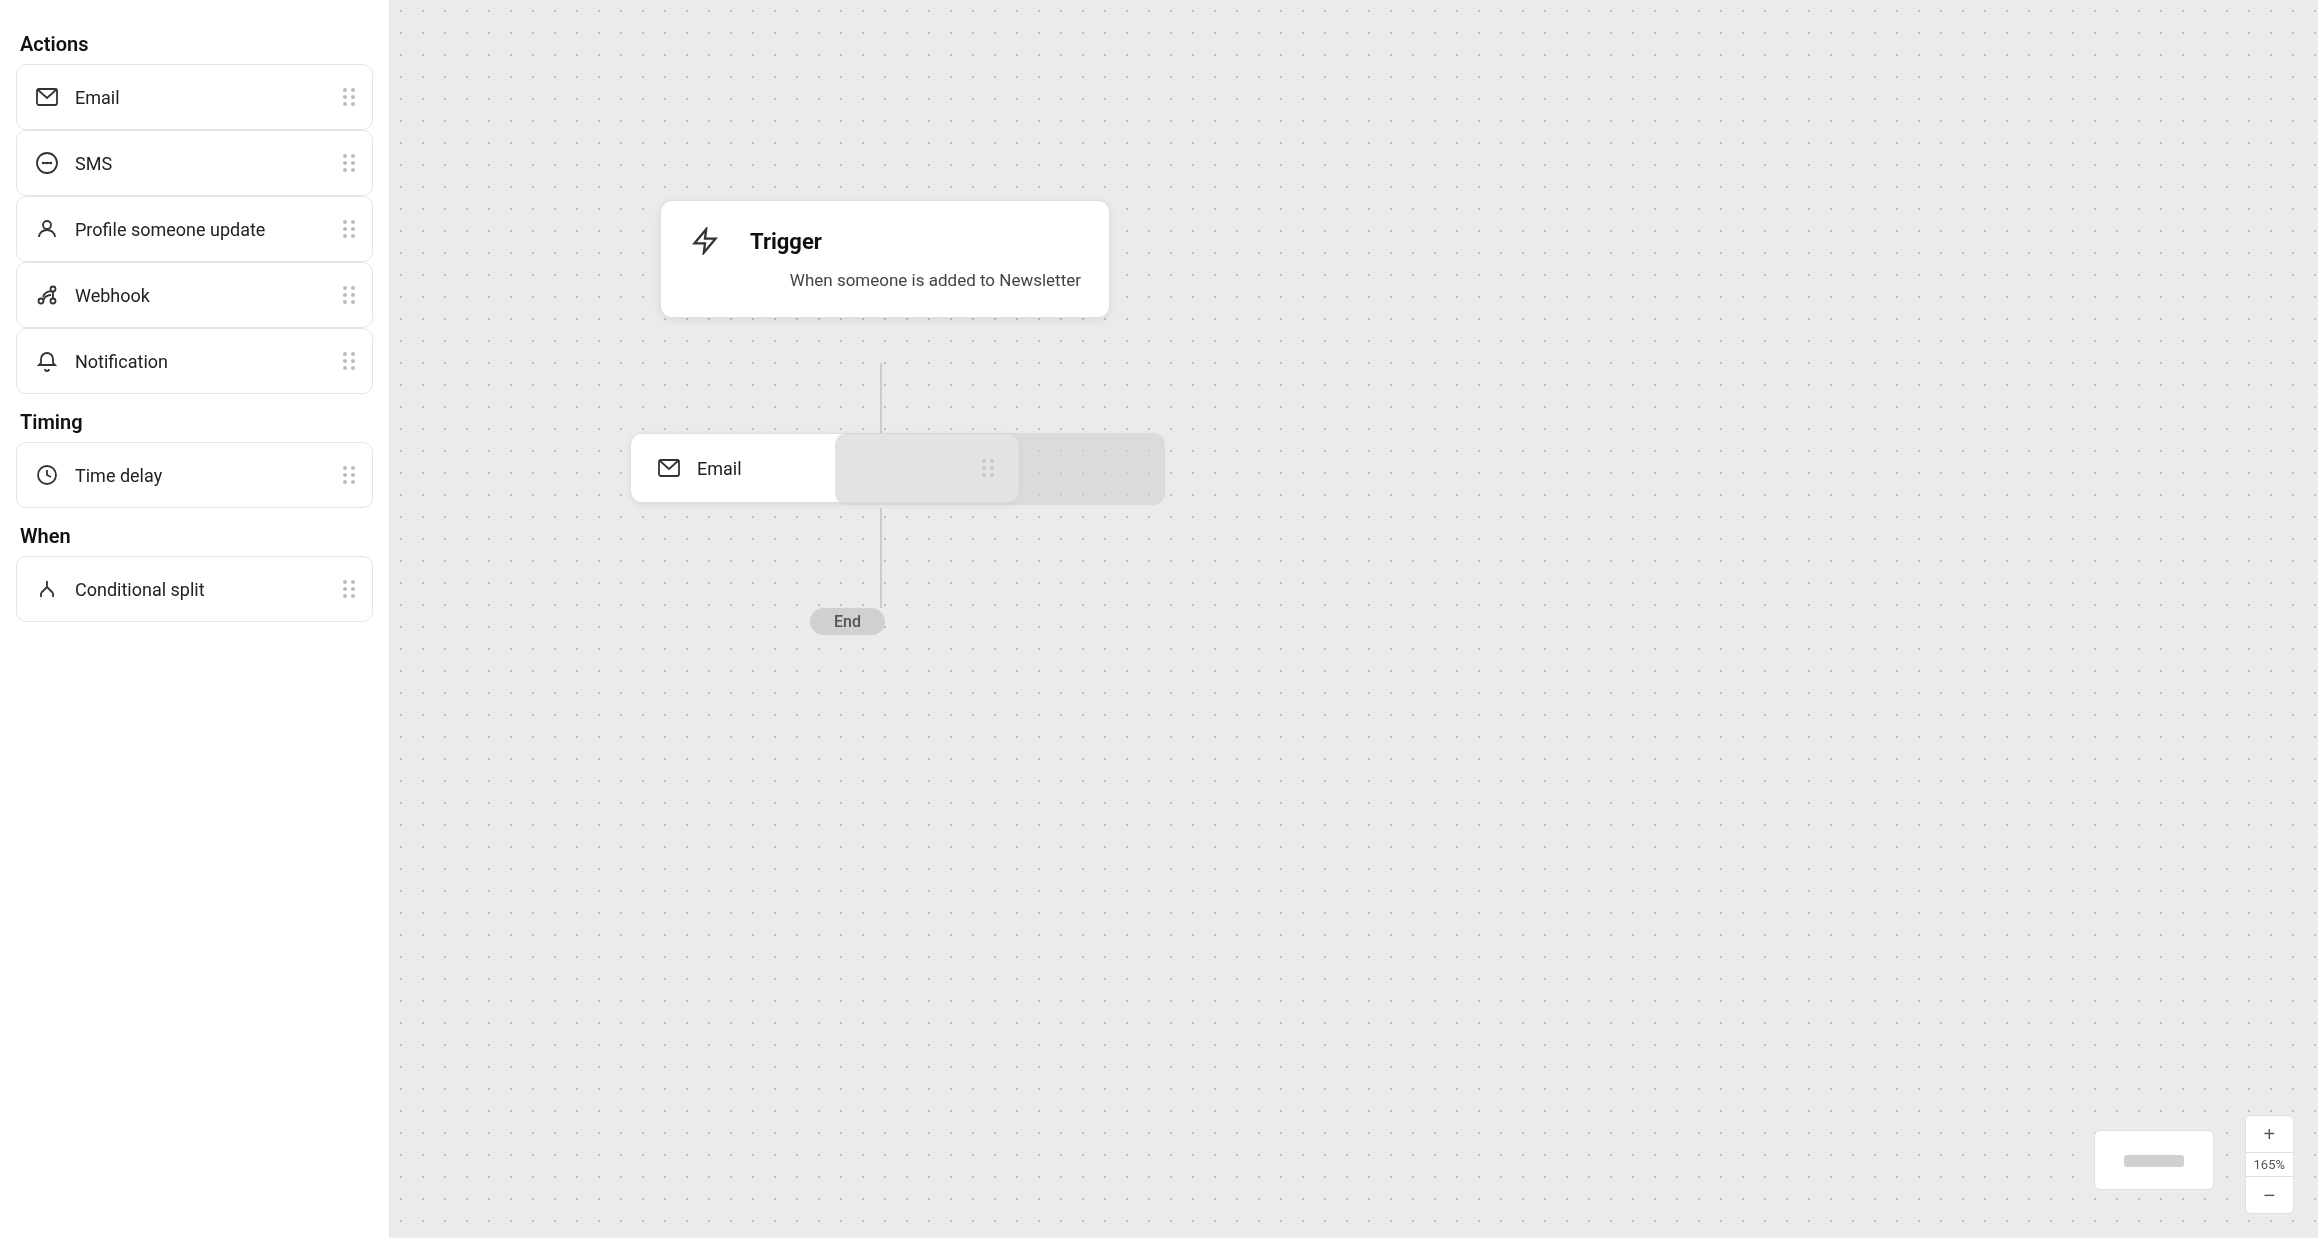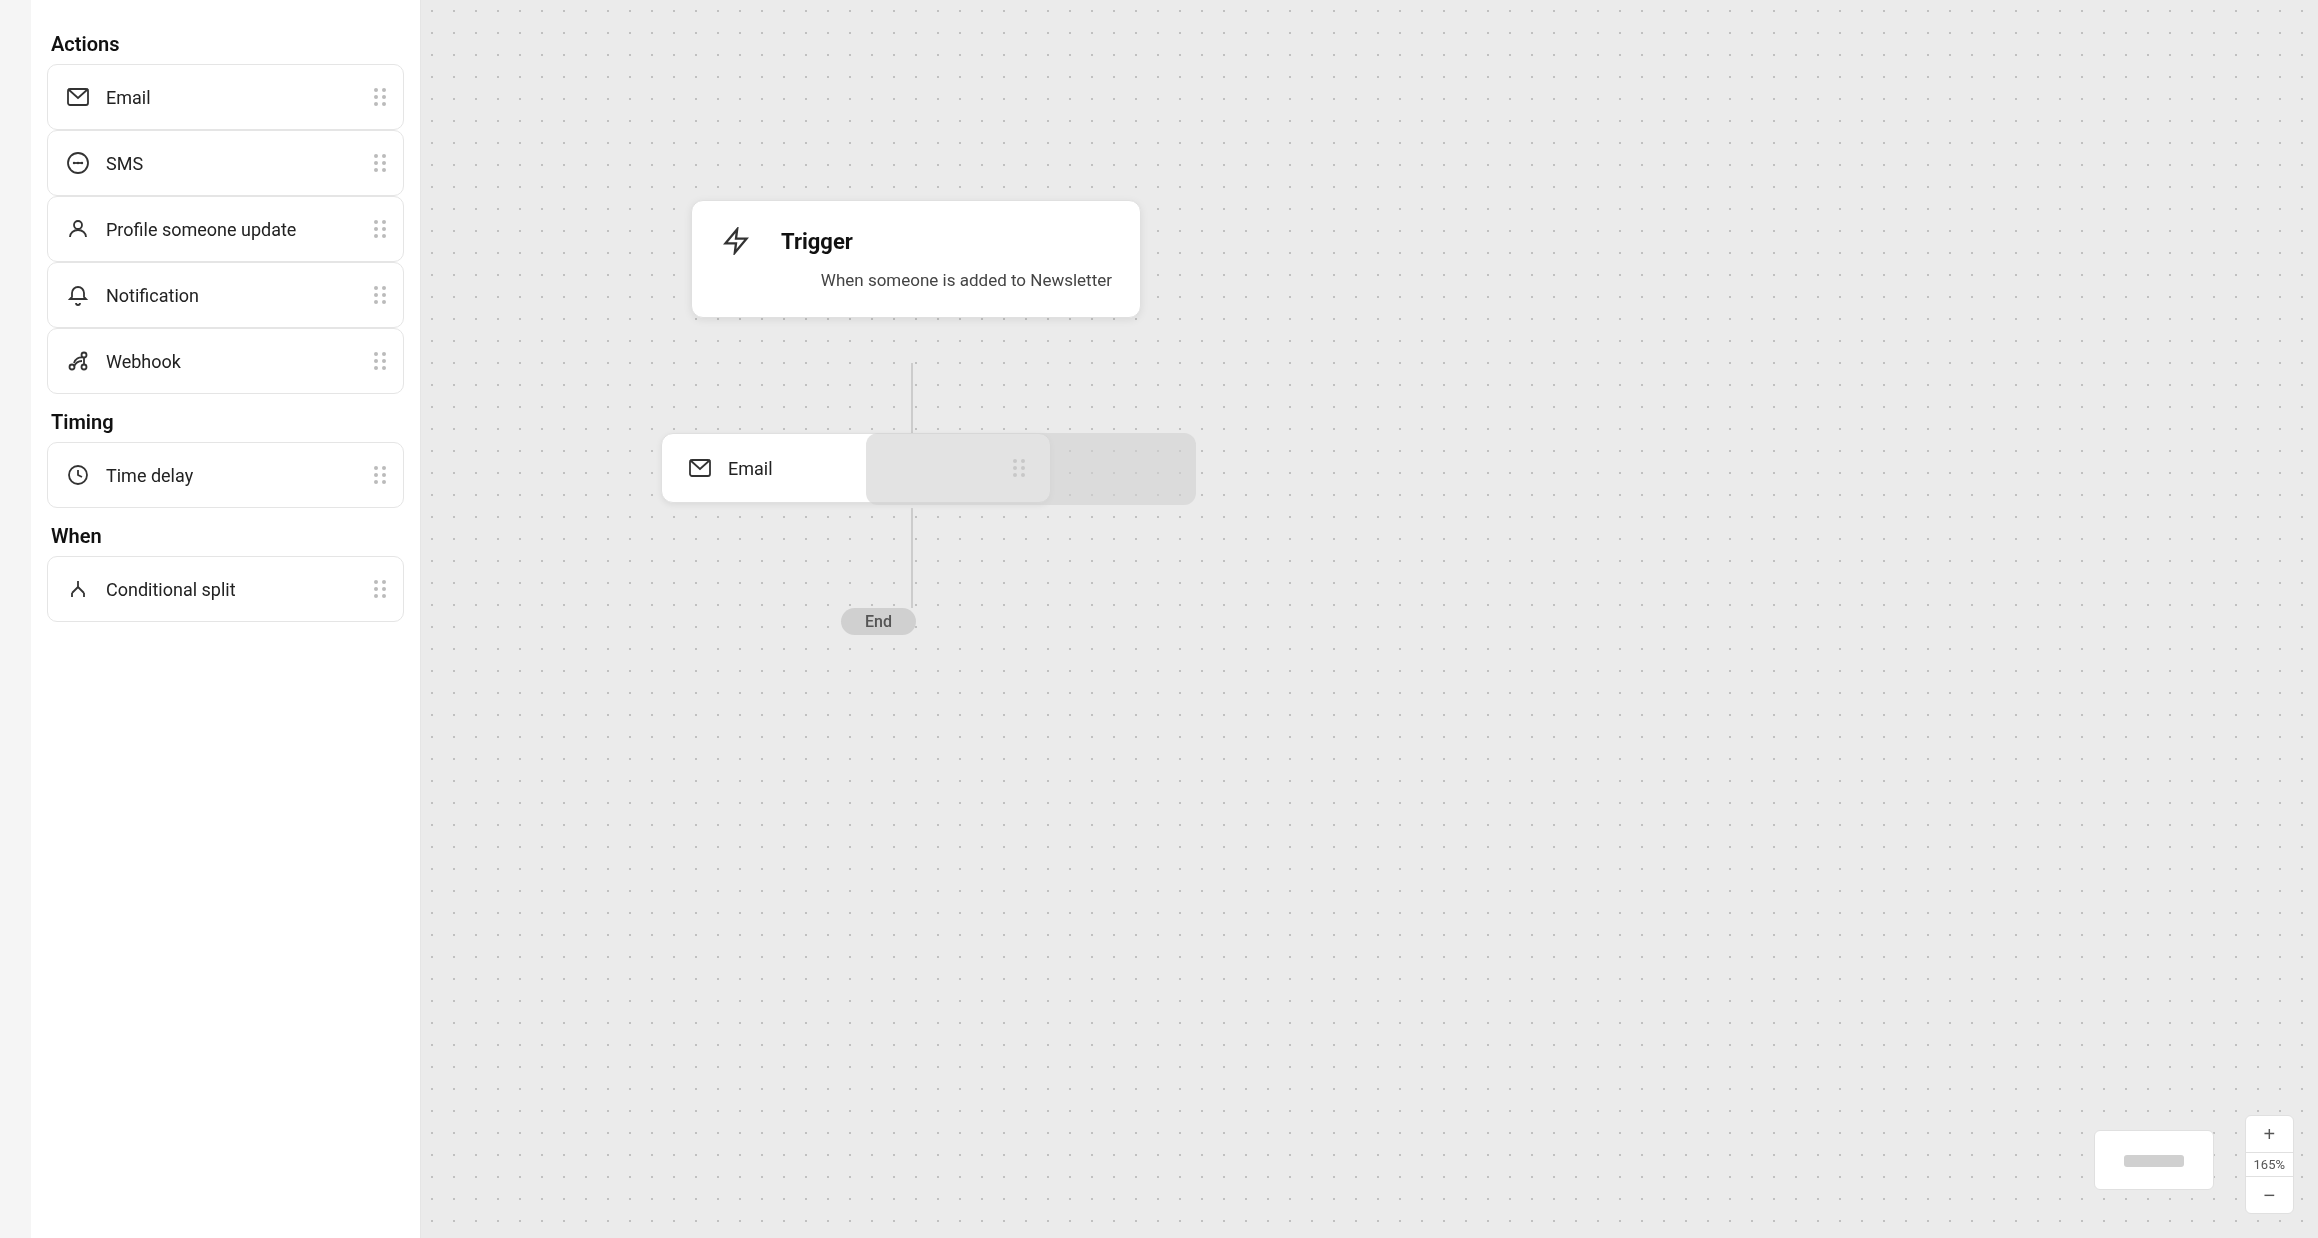--- a/index.html
+++ b/index.html
@@ -15,21 +15,20 @@
     .sidebar {
       width: 390px;
       min-width: 390px;
       background: #ffffff;
       border-right: 1px solid #e5e5e5;
       overflow-y: auto;
       padding: 24px 16px;
       display: flex;
       flex-direction: column;
       gap: 8px;
-      margin-left: 31px;
     }
 
     .section-title {
       font-size: 20px;
       font-weight: 600;
       color: #111;
       margin-bottom: 8px;
       margin-top: 8px;
       padding-left: 4px;
     }
@@ -354,51 +353,51 @@
           <div class="drag-dot"></div>
             <div class="drag-dot"></div>
         </div>
       </div>
     </div>
 
     <div class="action-item">
       <div class="action-item-left">
         <div class="action-icon">
           <svg width="24" height="24" viewBox="0 0 24 24" fill="none" stroke="#333" stroke-width="1.8">
-            <path d="M6 10a6 6 0 0 1 12 0v4l2 2H4l2-2v-4"></path>
-            <path d="M10 20a2 2 0 0 0 4 0"></path>
-          </svg>
-        </div>
-        <span class="action-label">Notification</span>
-      </div>
-      <div class="drag-handle">
-        <div class="drag-dots">
-          <div class="drag-dot"></div>
-            <div class="drag-dot"></div>
-          <div class="drag-dot"></div>
-            <div class="drag-dot"></div>
-          <div class="drag-dot"></div>
-            <div class="drag-dot"></div>
-        </div>
-      </div>
-    </div>
-
-    <div class="action-item">
-      <div class="action-item-left">
-        <div class="action-icon">
-          <svg width="24" height="24" viewBox="0 0 24 24" fill="none" stroke="#333" stroke-width="1.8">
             <circle cx="6" cy="18" r="2.5"></circle>
             <circle cx="18" cy="6" r="2.5"></circle>
             <circle cx="18" cy="18" r="2.5"></circle>
             <path d="M8 17.5C9.5 14 13 12 16 12"></path>
             <path d="M16.5 8.5C13 8 9 10 8 14"></path>
             <path d="M18 8.5V15.5"></path>
           </svg>
         </div>
         <span class="action-label">Webhook</span>
+      </div>
+      <div class="drag-handle">
+        <div class="drag-dots">
+          <div class="drag-dot"></div>
+            <div class="drag-dot"></div>
+          <div class="drag-dot"></div>
+            <div class="drag-dot"></div>
+          <div class="drag-dot"></div>
+            <div class="drag-dot"></div>
+        </div>
+      </div>
+    </div>
+
+    <div class="action-item">
+      <div class="action-item-left">
+        <div class="action-icon">
+          <svg width="24" height="24" viewBox="0 0 24 24" fill="none" stroke="#333" stroke-width="1.8">
+            <path d="M6 10a6 6 0 0 1 12 0v4l2 2H4l2-2v-4"></path>
+            <path d="M10 20a2 2 0 0 0 4 0"></path>
+          </svg>
+        </div>
+        <span class="action-label">Notification</span>
       </div>
       <div class="drag-handle">
         <div class="drag-dots">
           <div class="drag-dot"></div>
             <div class="drag-dot"></div>
           <div class="drag-dot"></div>
             <div class="drag-dot"></div>
           <div class="drag-dot"></div>
             <div class="drag-dot"></div>
         </div>

